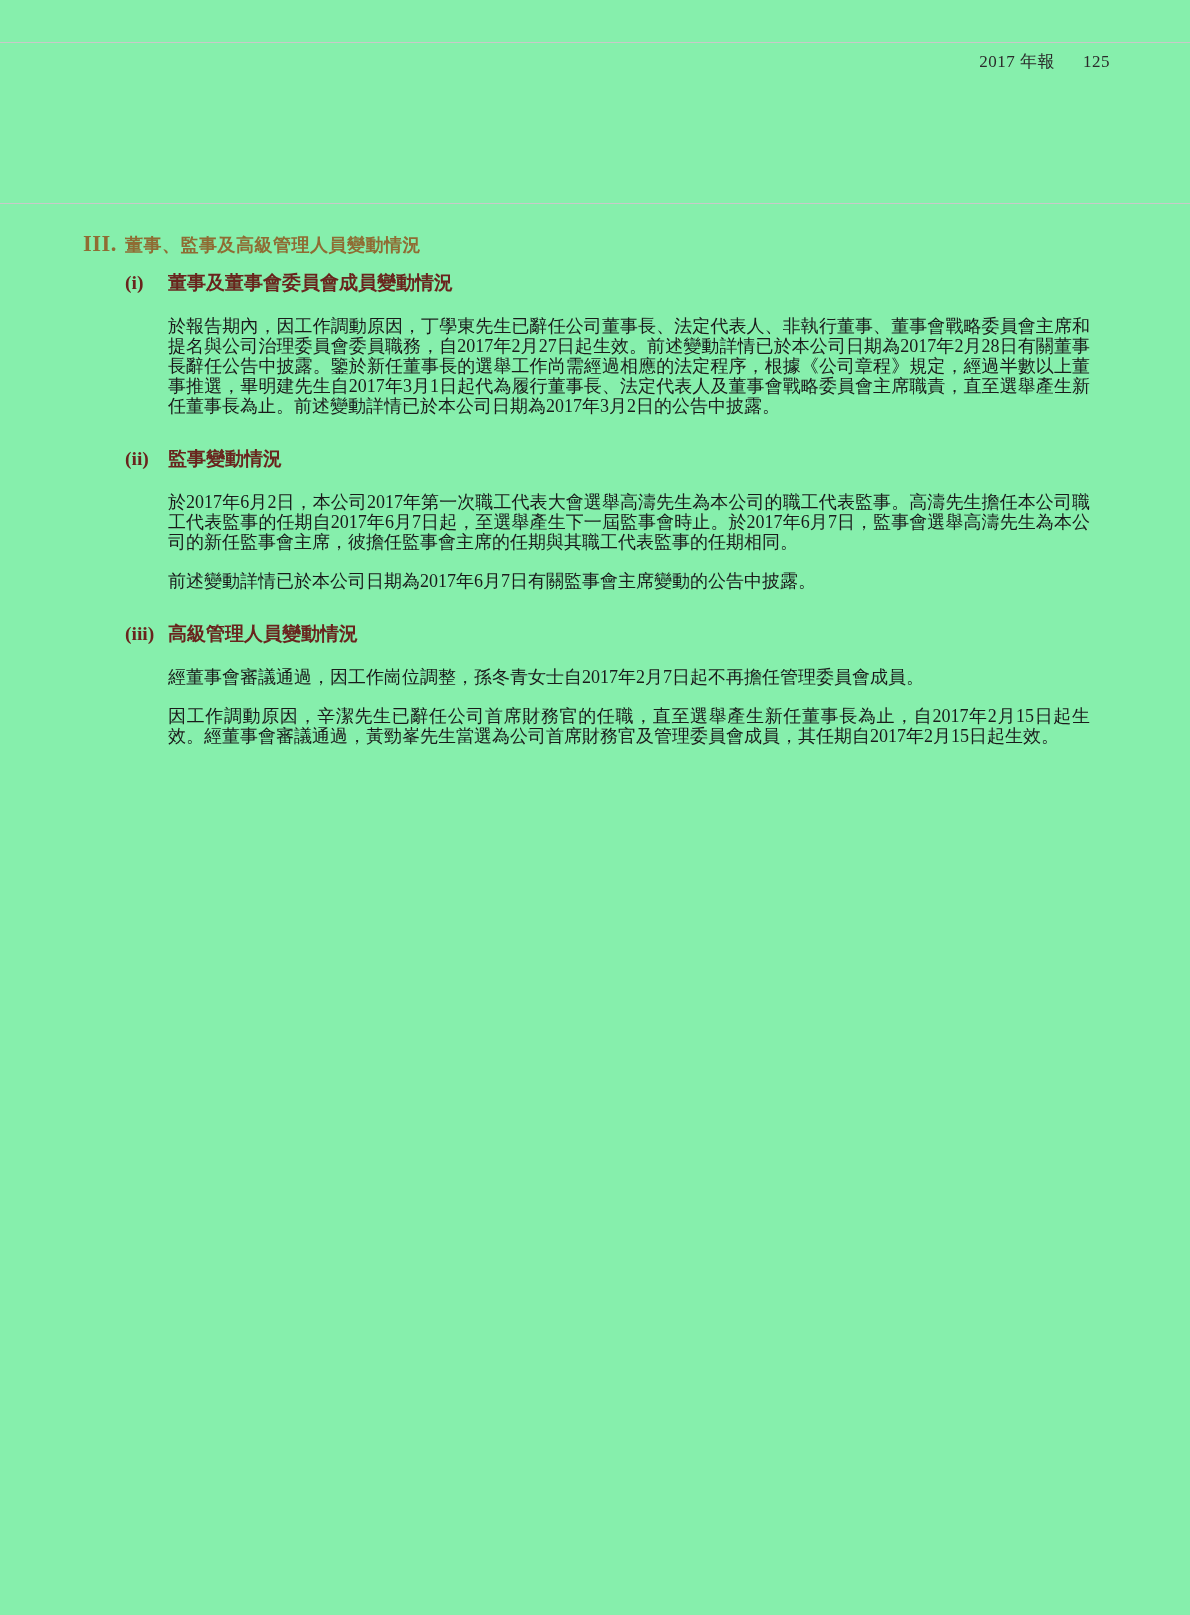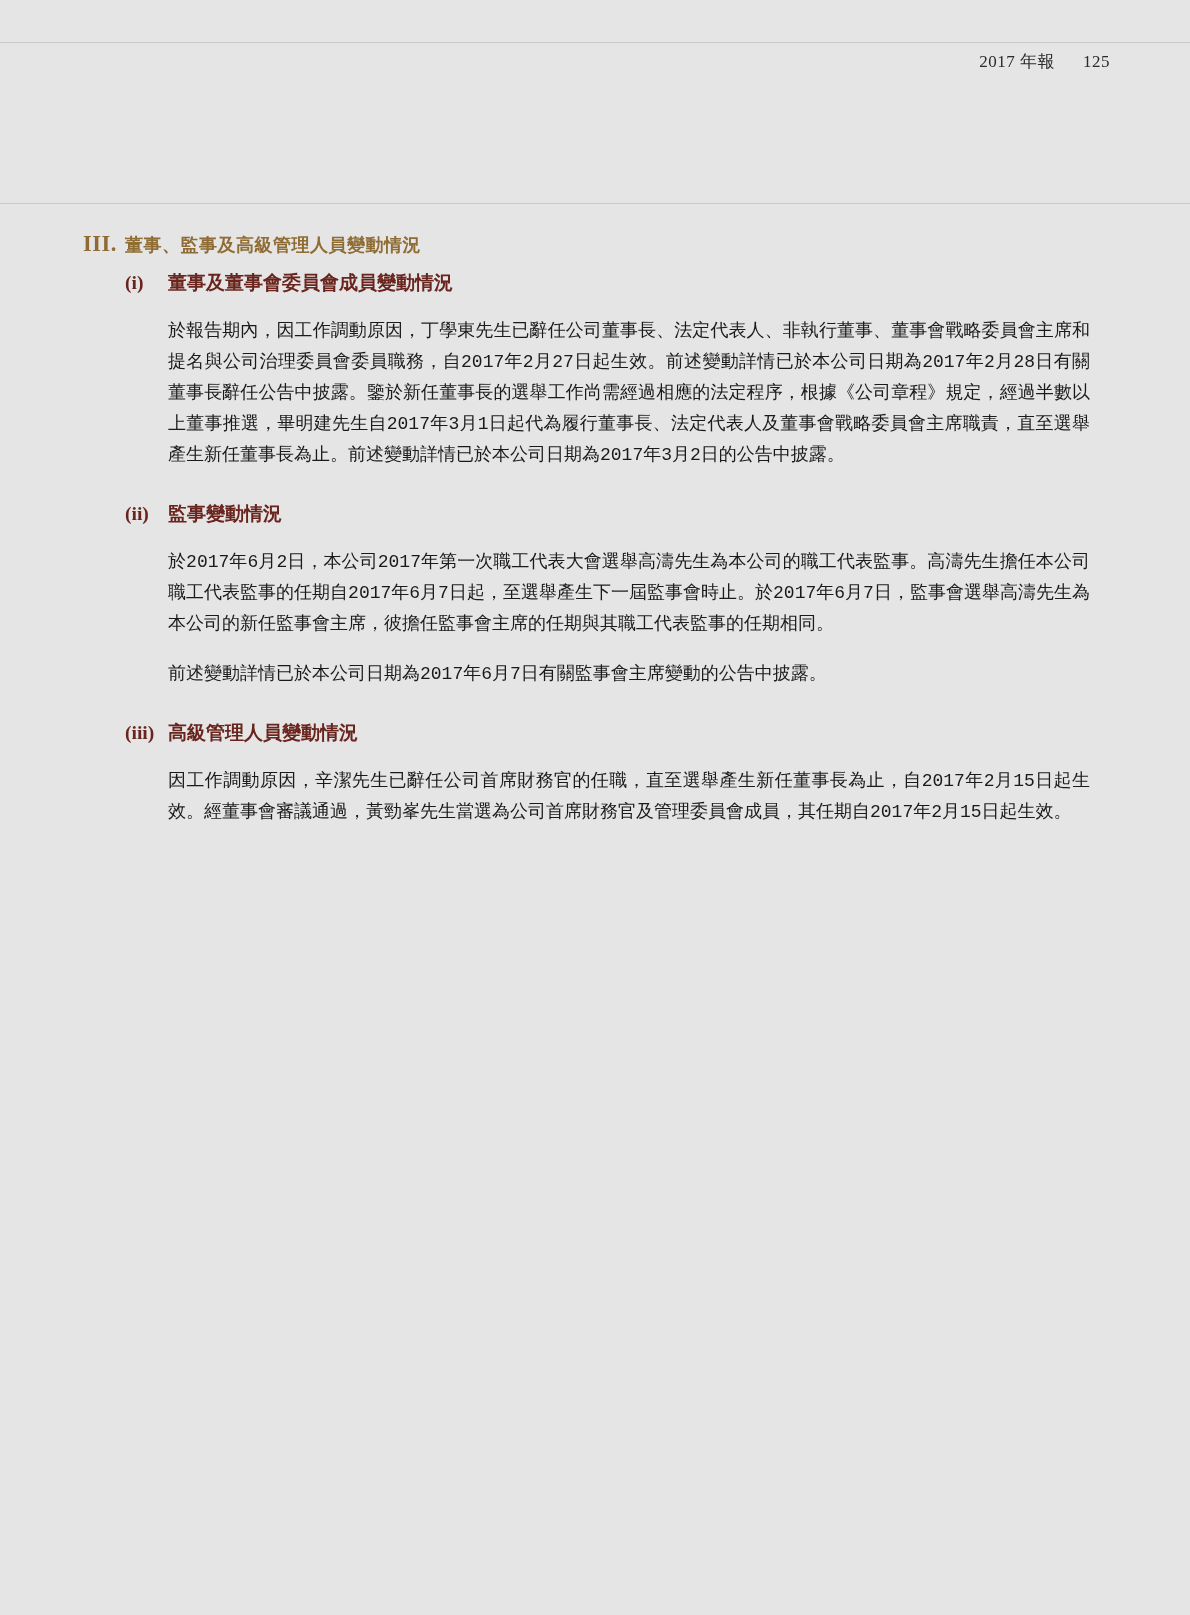--- a/index.html
+++ b/index.html
@@ -5,21 +5,21 @@
   * { margin: 0; padding: 0; box-sizing: border-box; }
   html, body { background: #ffffff; }
   body {
     font-family: "Liberation Serif", "DejaVu Serif", serif;
     width: 1190px;
   }
   .page {
     position: relative;
     width: 1190px;
     height: 1615px;
-    background: #e5e5e5;
+    background: #86efac;
     overflow: hidden;
   }
   .rule {
     position: absolute;
     left: 0;
     width: 100%;
     height: 1px;
     background: #c9c9c9;
   }
   .rule-top { top: 42px; }
@@ -75,25 +75,24 @@
     flex-shrink: 0;
   }
   .sub-title {
     font-size: 19px;
     font-weight: bold;
   }
   .para {
     margin: 19px 0 0 43px;
     width: 922px;
     font-size: 18px;
-    line-height: 31px;
+    line-height: 20px;
     text-align: justify;
     text-justify: inter-ideograph;
     color: #1a1a1a;
-    font-family: Liberation Mono, monospace;
   }
   .sub-heading + .para { margin-top: 20px; }
 </style>
 </head>
 <body>
 
 <div class="page">
 
   <div class="rule rule-top"></div>
 
@@ -125,17 +124,18 @@
       </div>
       <p class="para">於2017年6月2日，本公司2017年第一次職工代表大會選舉高濤先生為本公司的職工代表監事。高濤先生擔任本公司職工代表監事的任期自2017年6月7日起，至選舉產生下一屆監事會時止。於2017年6月7日，監事會選舉高濤先生為本公司的新任監事會主席，彼擔任監事會主席的任期與其職工代表監事的任期相同。</p>
       <p class="para">前述變動詳情已於本公司日期為2017年6月7日有關監事會主席變動的公告中披露。</p>
     </section>
 
     <section class="subsection later">
       <div class="sub-heading">
         <span class="sub-num">(iii)</span>
         <h2 class="sub-title">高級管理人員變動情況</h2>
       </div>
+      <p class="para">經董事會審議通過，因工作崗位調整，孫冬青女士自2017年2月7日起不再擔任管理委員會成員。</p>
       <p class="para">因工作調動原因，辛潔先生已辭任公司首席財務官的任職，直至選舉產生新任董事長為止，自2017年2月15日起生效。經董事會審議通過，黃勁峯先生當選為公司首席財務官及管理委員會成員，其任期自2017年2月15日起生效。</p>
     </section>
 
   </main>
 </div>
 
 </body></html>

